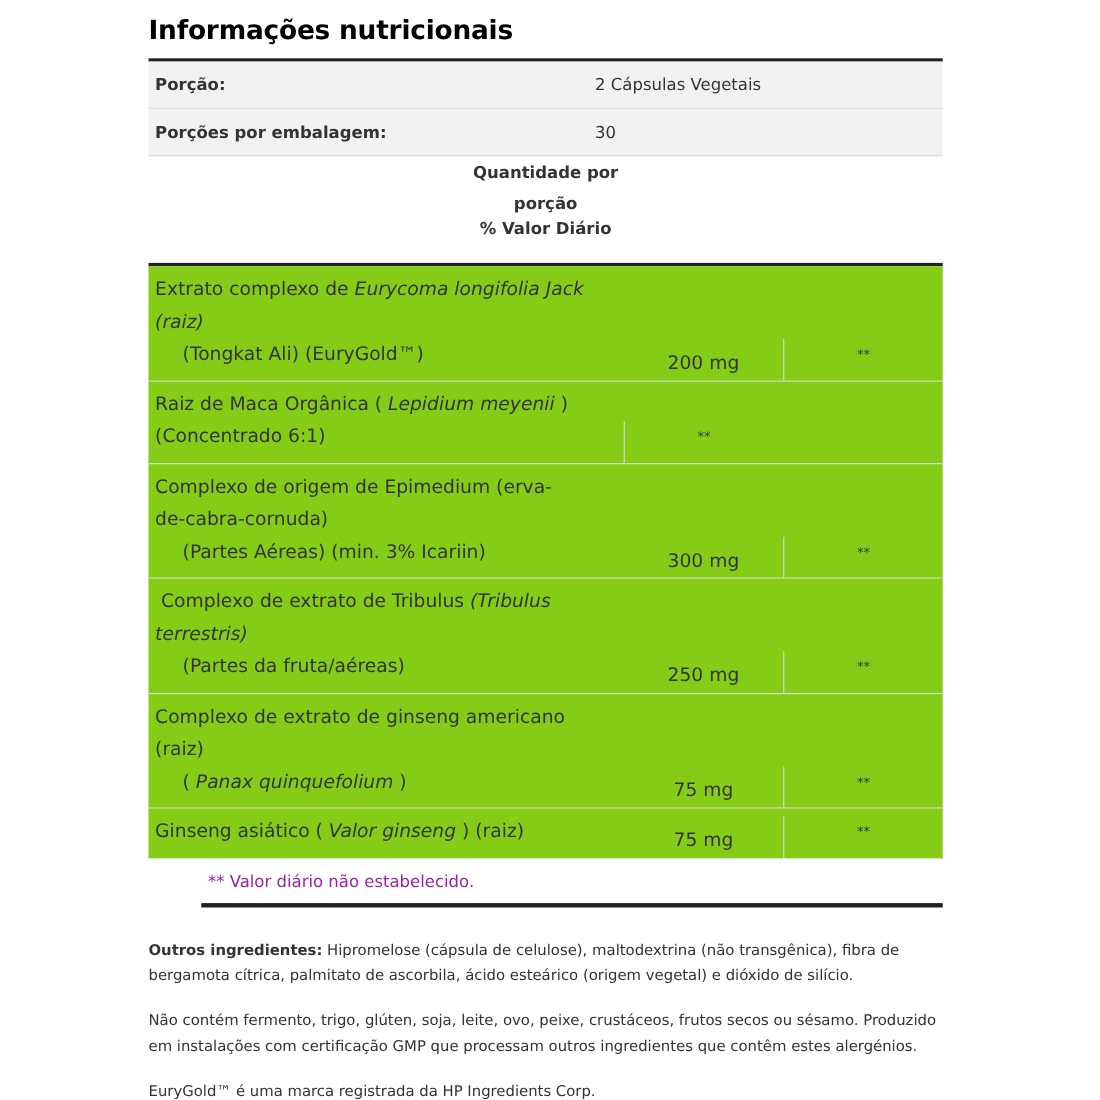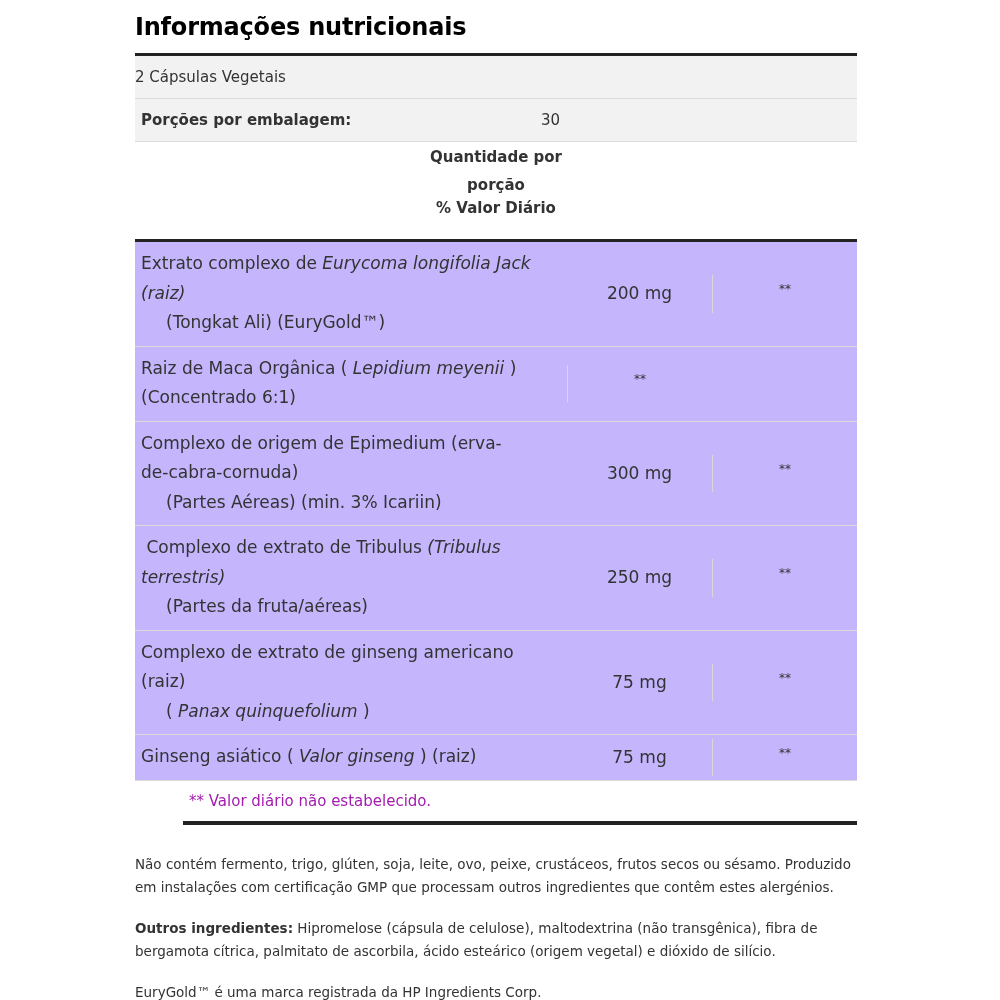--- a/index.html
+++ b/index.html
@@ -69,22 +69,22 @@
     }
     .head-row .c3 {
       width: 145px;
       text-align: center;
     }
     .facts {
       border-top: 3px solid #222222;
     }
     .fact-row {
       display: flex;
-      align-items: center;
-      background: #c4b5fd;
+      align-items: flex-end;
+      background: #84cc16;
       border-bottom: 1px solid #dcdcdc;
       font-size: 17px;
       line-height: 29.5px;
       color: #333;
     }
     .fact-row .c1 {
       width: 432px;
       padding: 7px 0 8px 6px;
       box-sizing: border-box;
     }
@@ -125,20 +125,21 @@
     .notes b { font-weight: bold; }
   </style>
 </head>
 <body>
 
 <div class="wrap">
   <h1 class="title">Informações nutricionais</h1>
 
   <div class="serving">
     <div class="serving-row">
+      <span class="lbl">Porção:</span>
       <span class="val">2 Cápsulas Vegetais</span>
     </div>
     <div class="serving-row">
       <span class="lbl">Porções por embalagem:</span>
       <span class="val">30</span>
     </div>
   </div>
 
   <div class="head-row">
     <div class="c1"></div>
@@ -201,17 +202,17 @@
         <span>Ginseng asiático ( </span><span class="it">Valor ginseng</span><span> ) (raiz)</span>
       </div>
       <div class="c2">75 mg</div>
       <div class="c3">**</div>
     </div>
 
     <div class="footnote">** Valor diário não estabelecido.</div>
   </div>
 
   <div class="notes">
+    <p><b>Outros ingredientes:</b><span> Hipromelose (cápsula de celulose), maltodextrina (não transgênica), fibra de bergamota cítrica, palmitato de ascorbila, ácido esteárico (origem vegetal) e dióxido de silício.</span></p>
     <p>Não contém fermento, trigo, glúten, soja, leite, ovo, peixe, crustáceos, frutos secos ou sésamo. Produzido em instalações com certificação GMP que processam outros ingredientes que contêm estes alergénios.</p>
-    <p><b>Outros ingredientes:</b><span> Hipromelose (cápsula de celulose), maltodextrina (não transgênica), fibra de bergamota cítrica, palmitato de ascorbila, ácido esteárico (origem vegetal) e dióxido de silício.</span></p>
     <p>EuryGold™ é uma marca registrada da HP Ingredients Corp.</p>
   </div>
 </div>
 
 </body></html>

